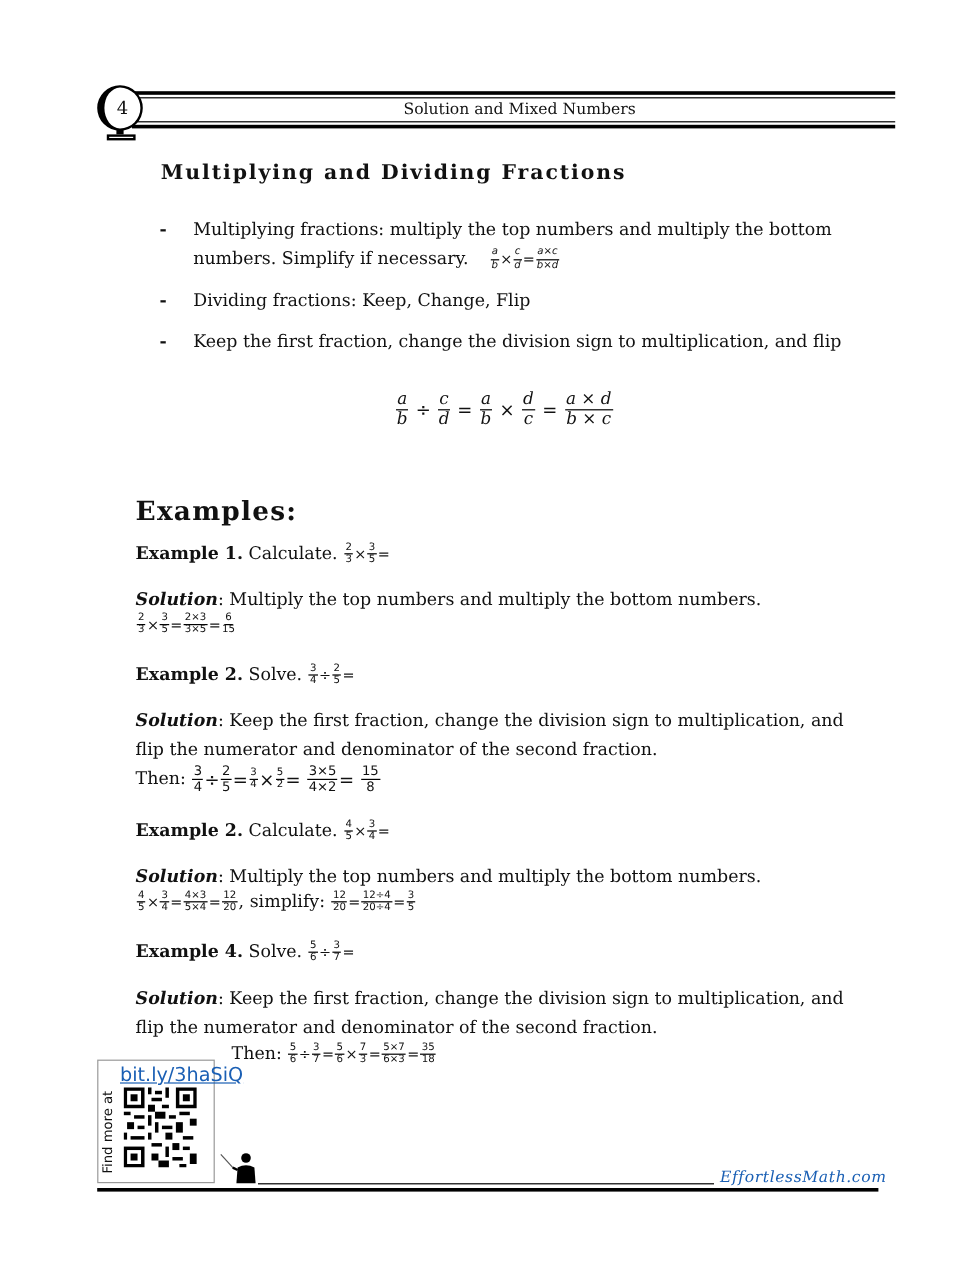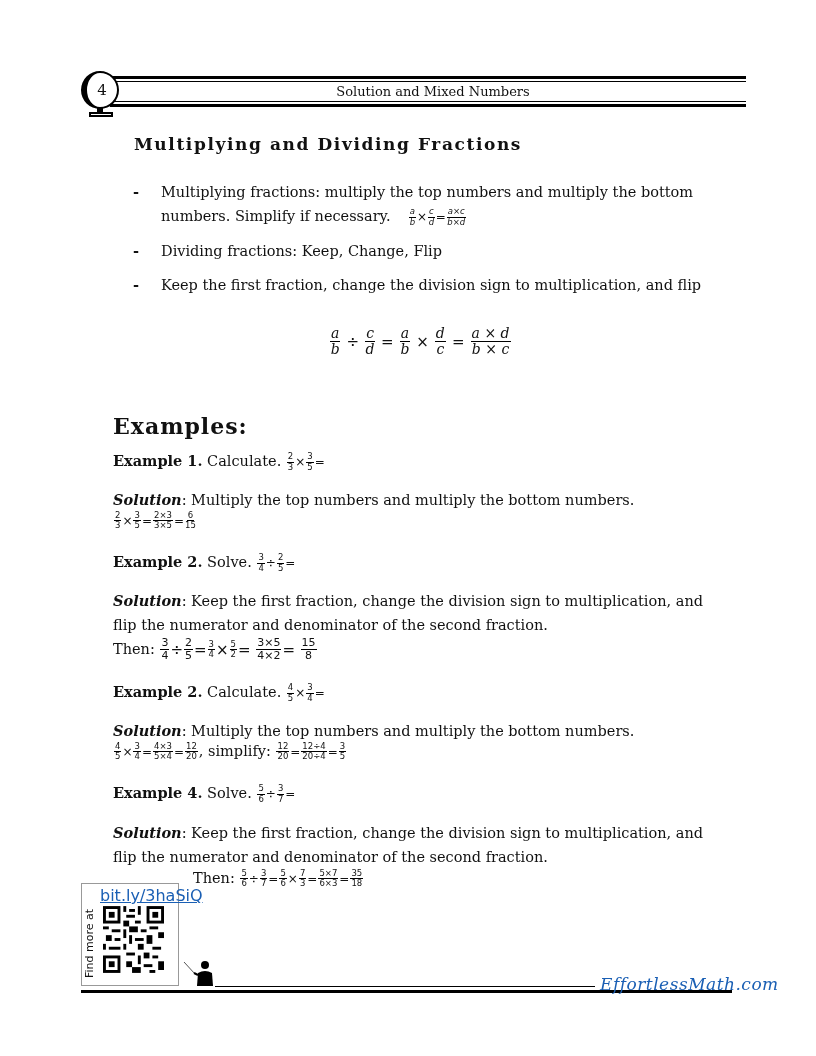--- a/index.html
+++ b/index.html
@@ -45,21 +45,21 @@
   .line .sol { font-weight:bold; font-style:italic; }
 
   
   .qr-box { position:absolute; left:81px; top:883px; width:98px; height:103px; border:1px solid #999; box-sizing:border-box; background:#fff; }
   .qr-link { position:absolute; left:100px; top:886px; font-size:16px; color:#1a5fb4; text-decoration:underline; font-family:"DejaVu Sans", sans-serif; }
   .qr-side { position:absolute; left:83px; top:978px; transform-origin:left top; transform:rotate(-90deg);
              font-size:11px; font-family:"DejaVu Sans", sans-serif; white-space:nowrap; }
   .qr-code { position:absolute; left:103px; top:906px; width:61px; height:67px; }
   .footer-thin { position:absolute; left:215px; top:986px; width:380px; height:1px; background:#000; }
   .footer-thick { position:absolute; left:81px; top:990px; width:651px; height:3px; background:#000; }
-  .footer-brand { position:absolute; left:600px; top:974px; font-size:17px; font-style:italic; color:#1a5fb4;
+  .footer-brand { position:absolute; left:600px; top:974px; font-size:13px; font-style:italic; color:#1a5fb4;
                   font-family:"DejaVu Serif", serif; letter-spacing:0.5px; }
   .teacher { position:absolute; left:183px; top:958px; width:34px; height:30px; }
 </style>
 </head>
 <body>
 
 <div class="hdr-line" style="left:110px;top:76px;width:636px;height:3px;"></div>
 <div class="hdr-line" style="left:114px;top:81px;width:632px;height:1px;"></div>
 <div class="hdr-line" style="left:114px;top:101px;width:632px;height:1px;"></div>
 <div class="hdr-line" style="left:110px;top:104px;width:636px;height:3px;"></div>

